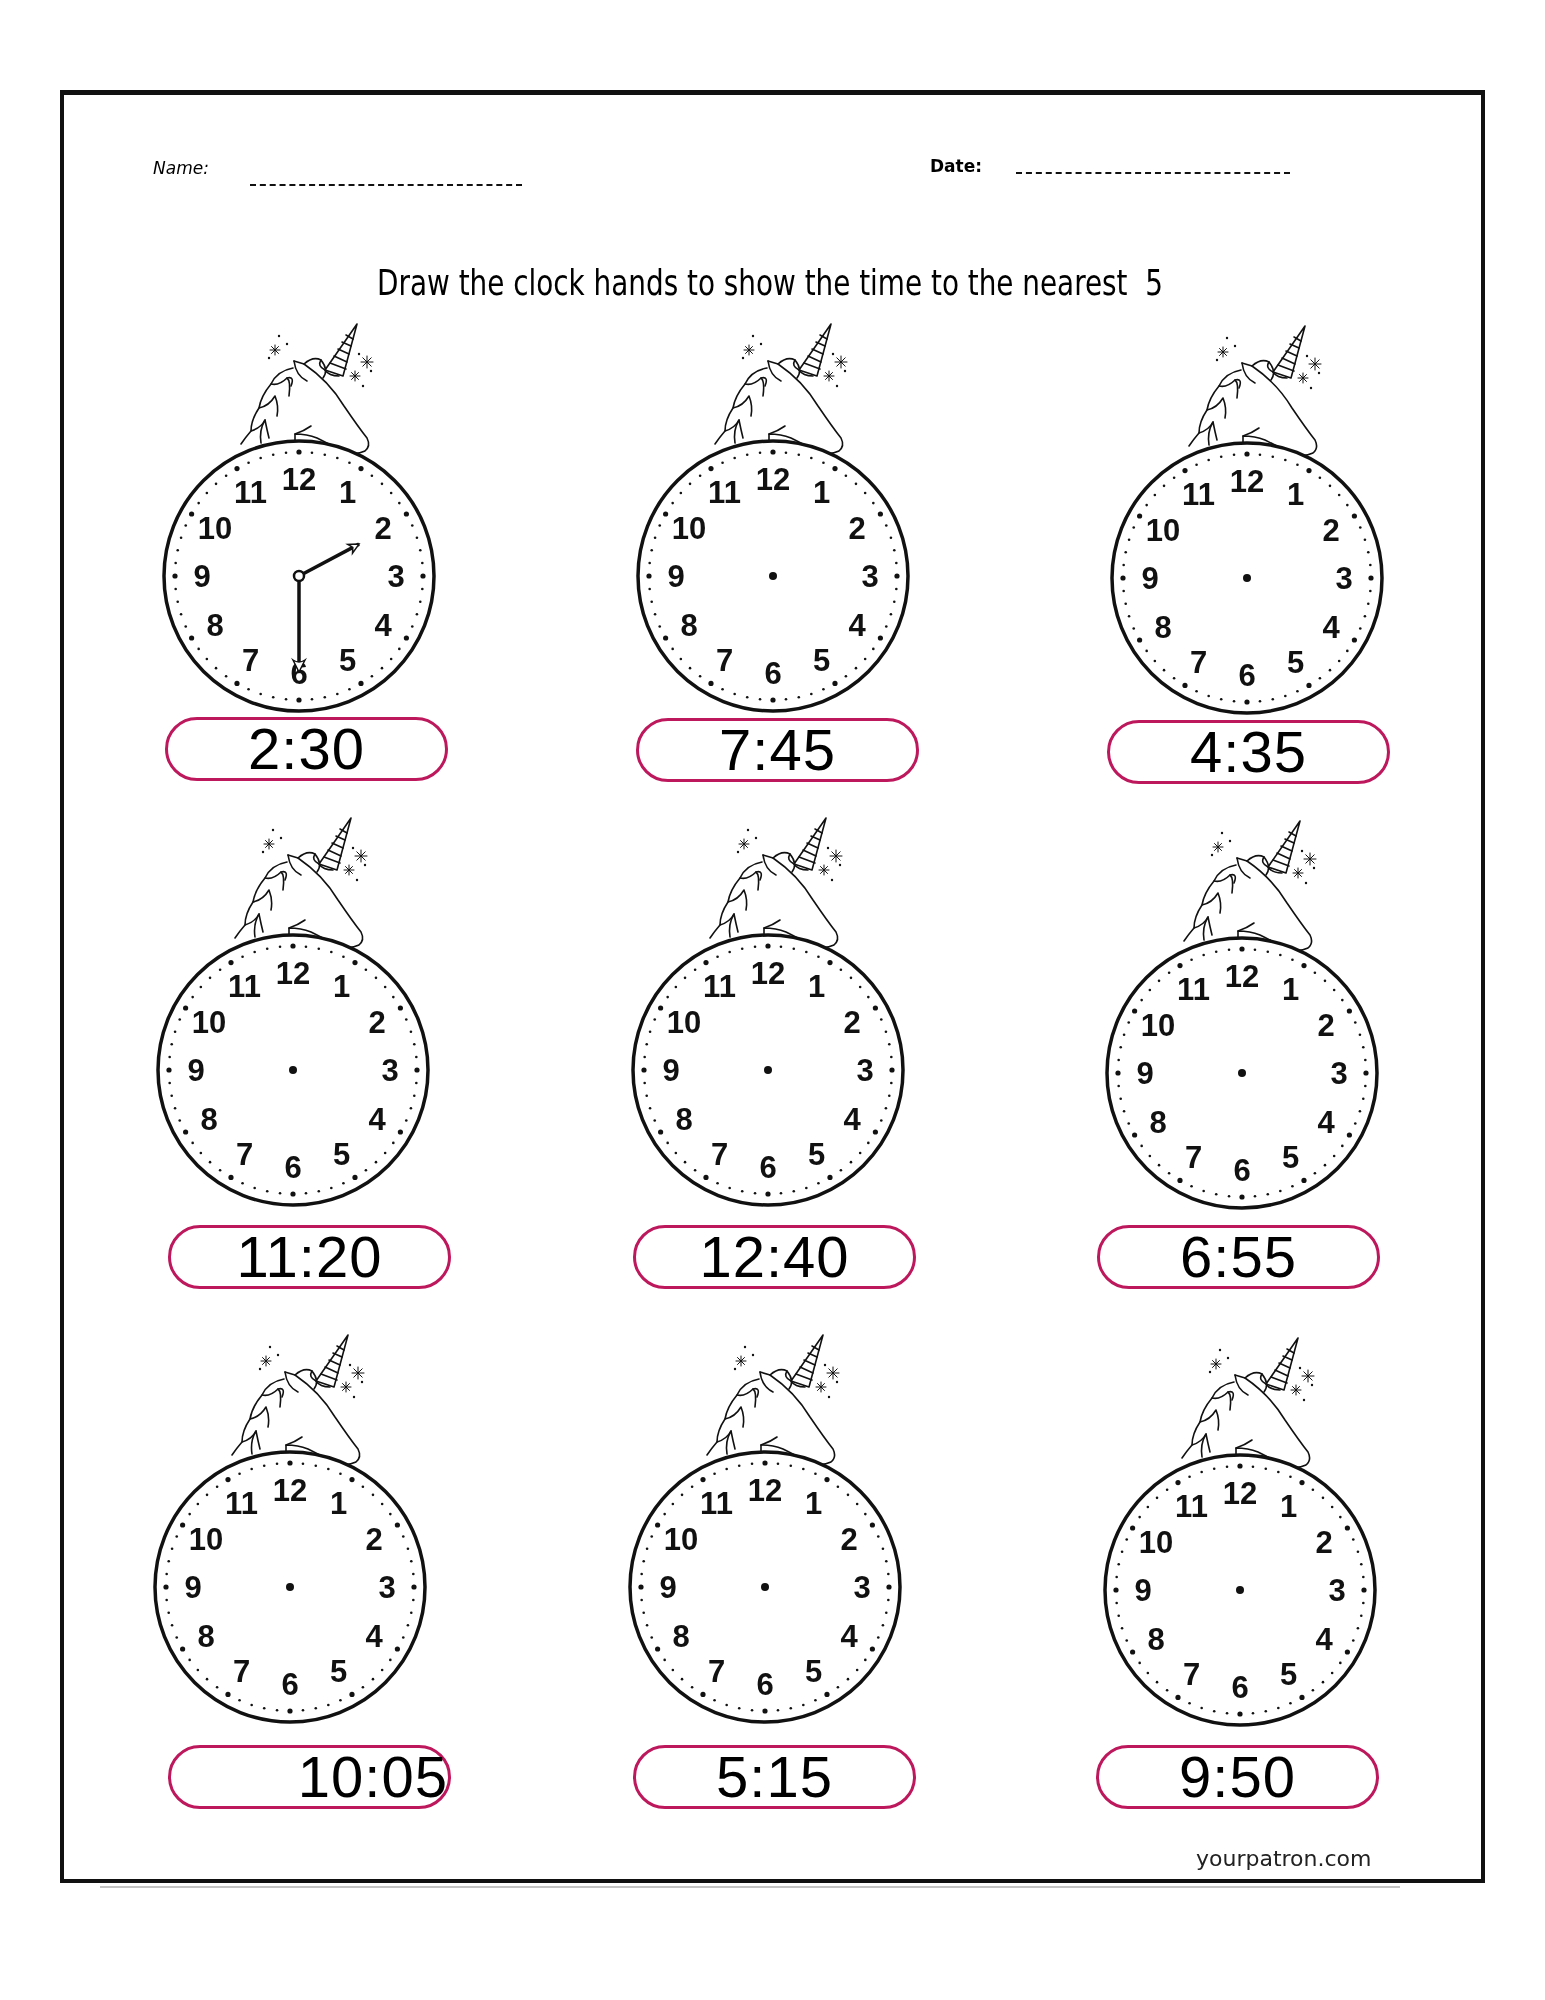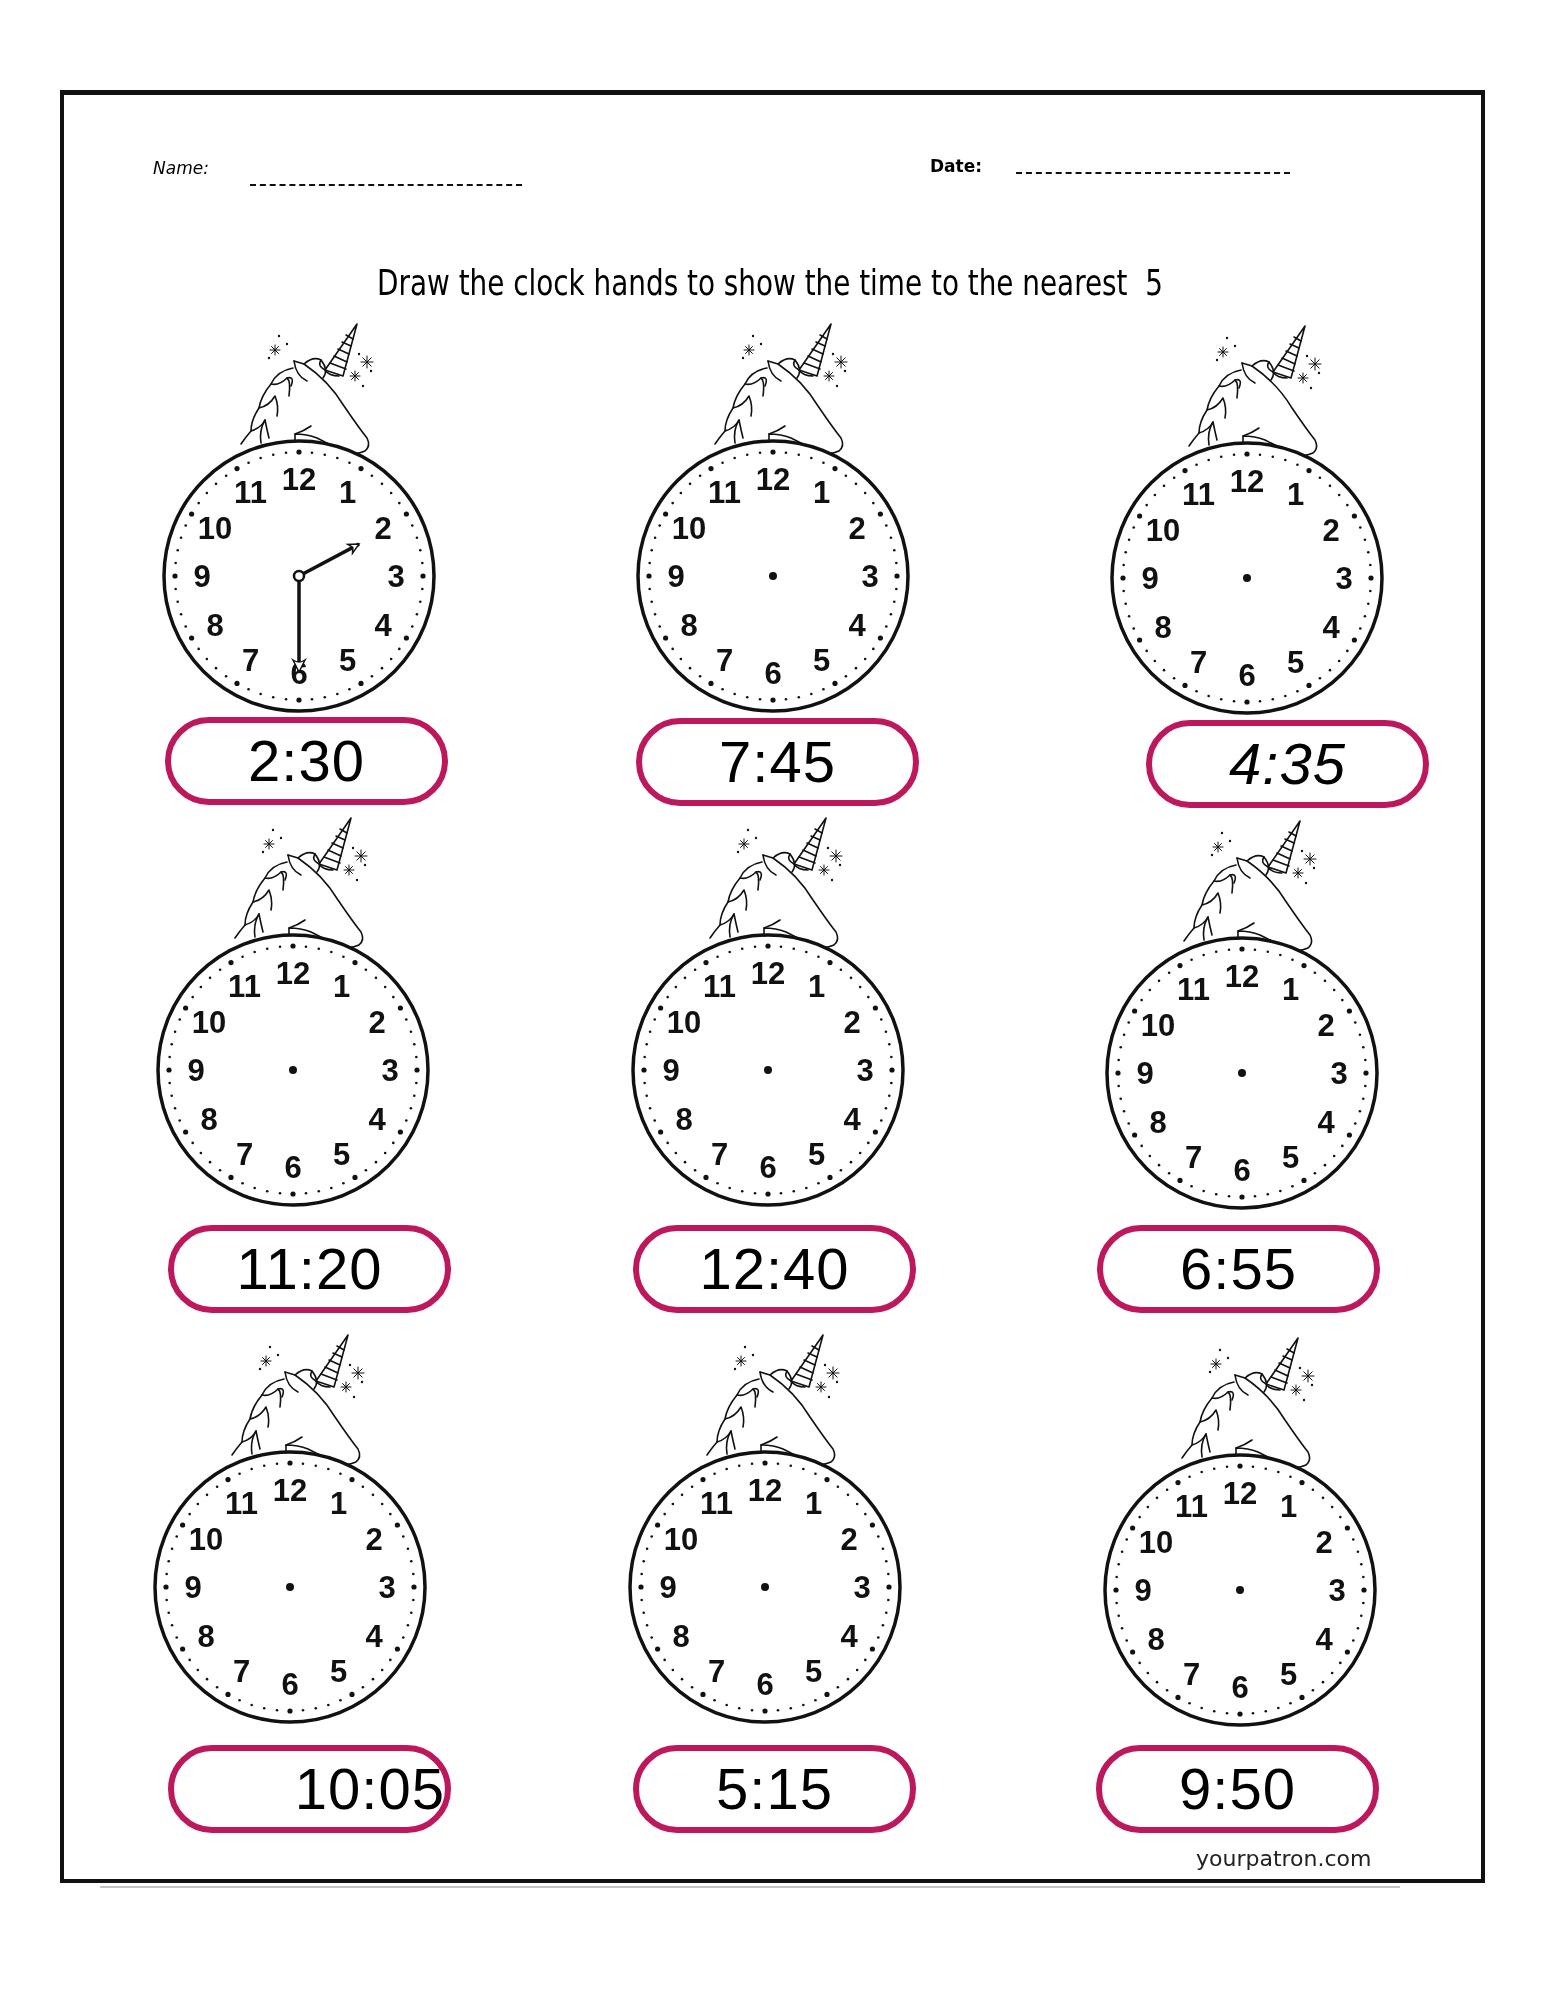--- a/index.html
+++ b/index.html
@@ -8,21 +8,21 @@
   .frame { position: absolute; left: 60px; top: 90px; width: 1425px; height: 1793px;
            border: 4px solid #111; border-top-width: 5px; box-sizing: border-box; }
   .frame-shadow { position: absolute; left: 100px; top: 1886px; width: 1300px; height: 2px;
                   background: #888; opacity: .5; }
   .hdr-label { position: absolute; font-family: "DejaVu Sans", sans-serif; font-size: 17px; }
   .dash-line { position: absolute; height: 0; border-top: 2px dashed #111; }
   .title { position: absolute; left: 250px; top: 262px; width: 1040px; text-align: center;
            font-family: "DejaVu Sans Condensed", "DejaVu Sans", sans-serif; font-size: 36px;
            transform: scaleX(0.86); transform-origin: center; letter-spacing: 0px; white-space: pre; }
   .clock-svg { position: absolute; left: 0; top: 0; overflow: visible; }
-  .pill { position: absolute; width: 283px; height: 88px; border: 6px solid #be185d; border-radius: 46px;
+  .pill { position: absolute; width: 283px; height: 64px; border: 3px solid #be185d; border-radius: 46px;
           box-sizing: border-box; display: flex; align-items: center; justify-content: center; background: #fff; }
   .pill-text { font-family: "Liberation Sans", sans-serif; font-size: 58px; line-height: 1; letter-spacing: 1px; }
   .footer { position: absolute; left: 1196px; top: 1846px; font-family: "DejaVu Sans", sans-serif;
             font-size: 22px; color: #222; }
   .watermark { position: absolute; left: 665px; top: 1050px; font-family: "DejaVu Sans", sans-serif;
                font-size: 30px; color: #000; opacity: 0.07; transform: rotate(-55deg);
                transform-origin: center; white-space: nowrap; }
 </style>
 </head>
 <body>
@@ -409,21 +409,21 @@
         <text x="48.50" y="95.00" text-anchor="middle" font-family="&quot;Liberation Sans&quot;, sans-serif" font-weight="bold" font-size="31" fill="#111">5</text>
         <text x="0.00" y="108.00" text-anchor="middle" font-family="&quot;Liberation Sans&quot;, sans-serif" font-weight="bold" font-size="31" fill="#111">6</text>
         <text x="-48.50" y="95.00" text-anchor="middle" font-family="&quot;Liberation Sans&quot;, sans-serif" font-weight="bold" font-size="31" fill="#111">7</text>
         <text x="-84.00" y="59.50" text-anchor="middle" font-family="&quot;Liberation Sans&quot;, sans-serif" font-weight="bold" font-size="31" fill="#111">8</text>
         <text x="-97.00" y="11.00" text-anchor="middle" font-family="&quot;Liberation Sans&quot;, sans-serif" font-weight="bold" font-size="31" fill="#111">9</text>
         <text x="-84.00" y="-37.50" text-anchor="middle" font-family="&quot;Liberation Sans&quot;, sans-serif" font-weight="bold" font-size="31" fill="#111">10</text>
         <text x="-48.50" y="-73.00" text-anchor="middle" font-family="&quot;Liberation Sans&quot;, sans-serif" font-weight="bold" font-size="31" fill="#111">11</text>
         <circle r="4" fill="#111"></circle>
       </g>
     </svg>
-    <div class="pill" style="left: 1146px; top: 720px; font-style: italic;">
+    <div class="pill" style="left: 1107px; top: 720px;">
       <span class="pill-text">4:35</span>
     </div>
     <svg class="clock-svg" width="1545" height="2000" style="position: absolute; left: 0px; top: 0px; pointer-events: none;">
       <g transform="translate(293,1070)">
         <g fill="none" stroke="#111" stroke-width="1.6" stroke-linejoin="round" stroke-linecap="round">
           <path d="M -5 -215 L 5 -212 Q 30 -195 45 -170 Q 60 -148 68 -138 Q 72 -130 66 -125 Q 55 -120 45 -124 Q 30 -132 18 -138 Q 8 -142 -4 -142 L -4 -132"></path>
           <path d="M -4 -142 Q 5 -145 12 -150"></path>
           <path d="M -5 -215 Q -3 -200 8 -195"></path>
           <path d="M -6 -208 Q -22 -205 -28 -192 Q -20 -190 -12 -198 Q -8 -195 -10 -180"></path>
           <path d="M -28 -192 Q -38 -180 -40 -168 Q -30 -170 -24 -180 Q -20 -170 -22 -160"></path>

